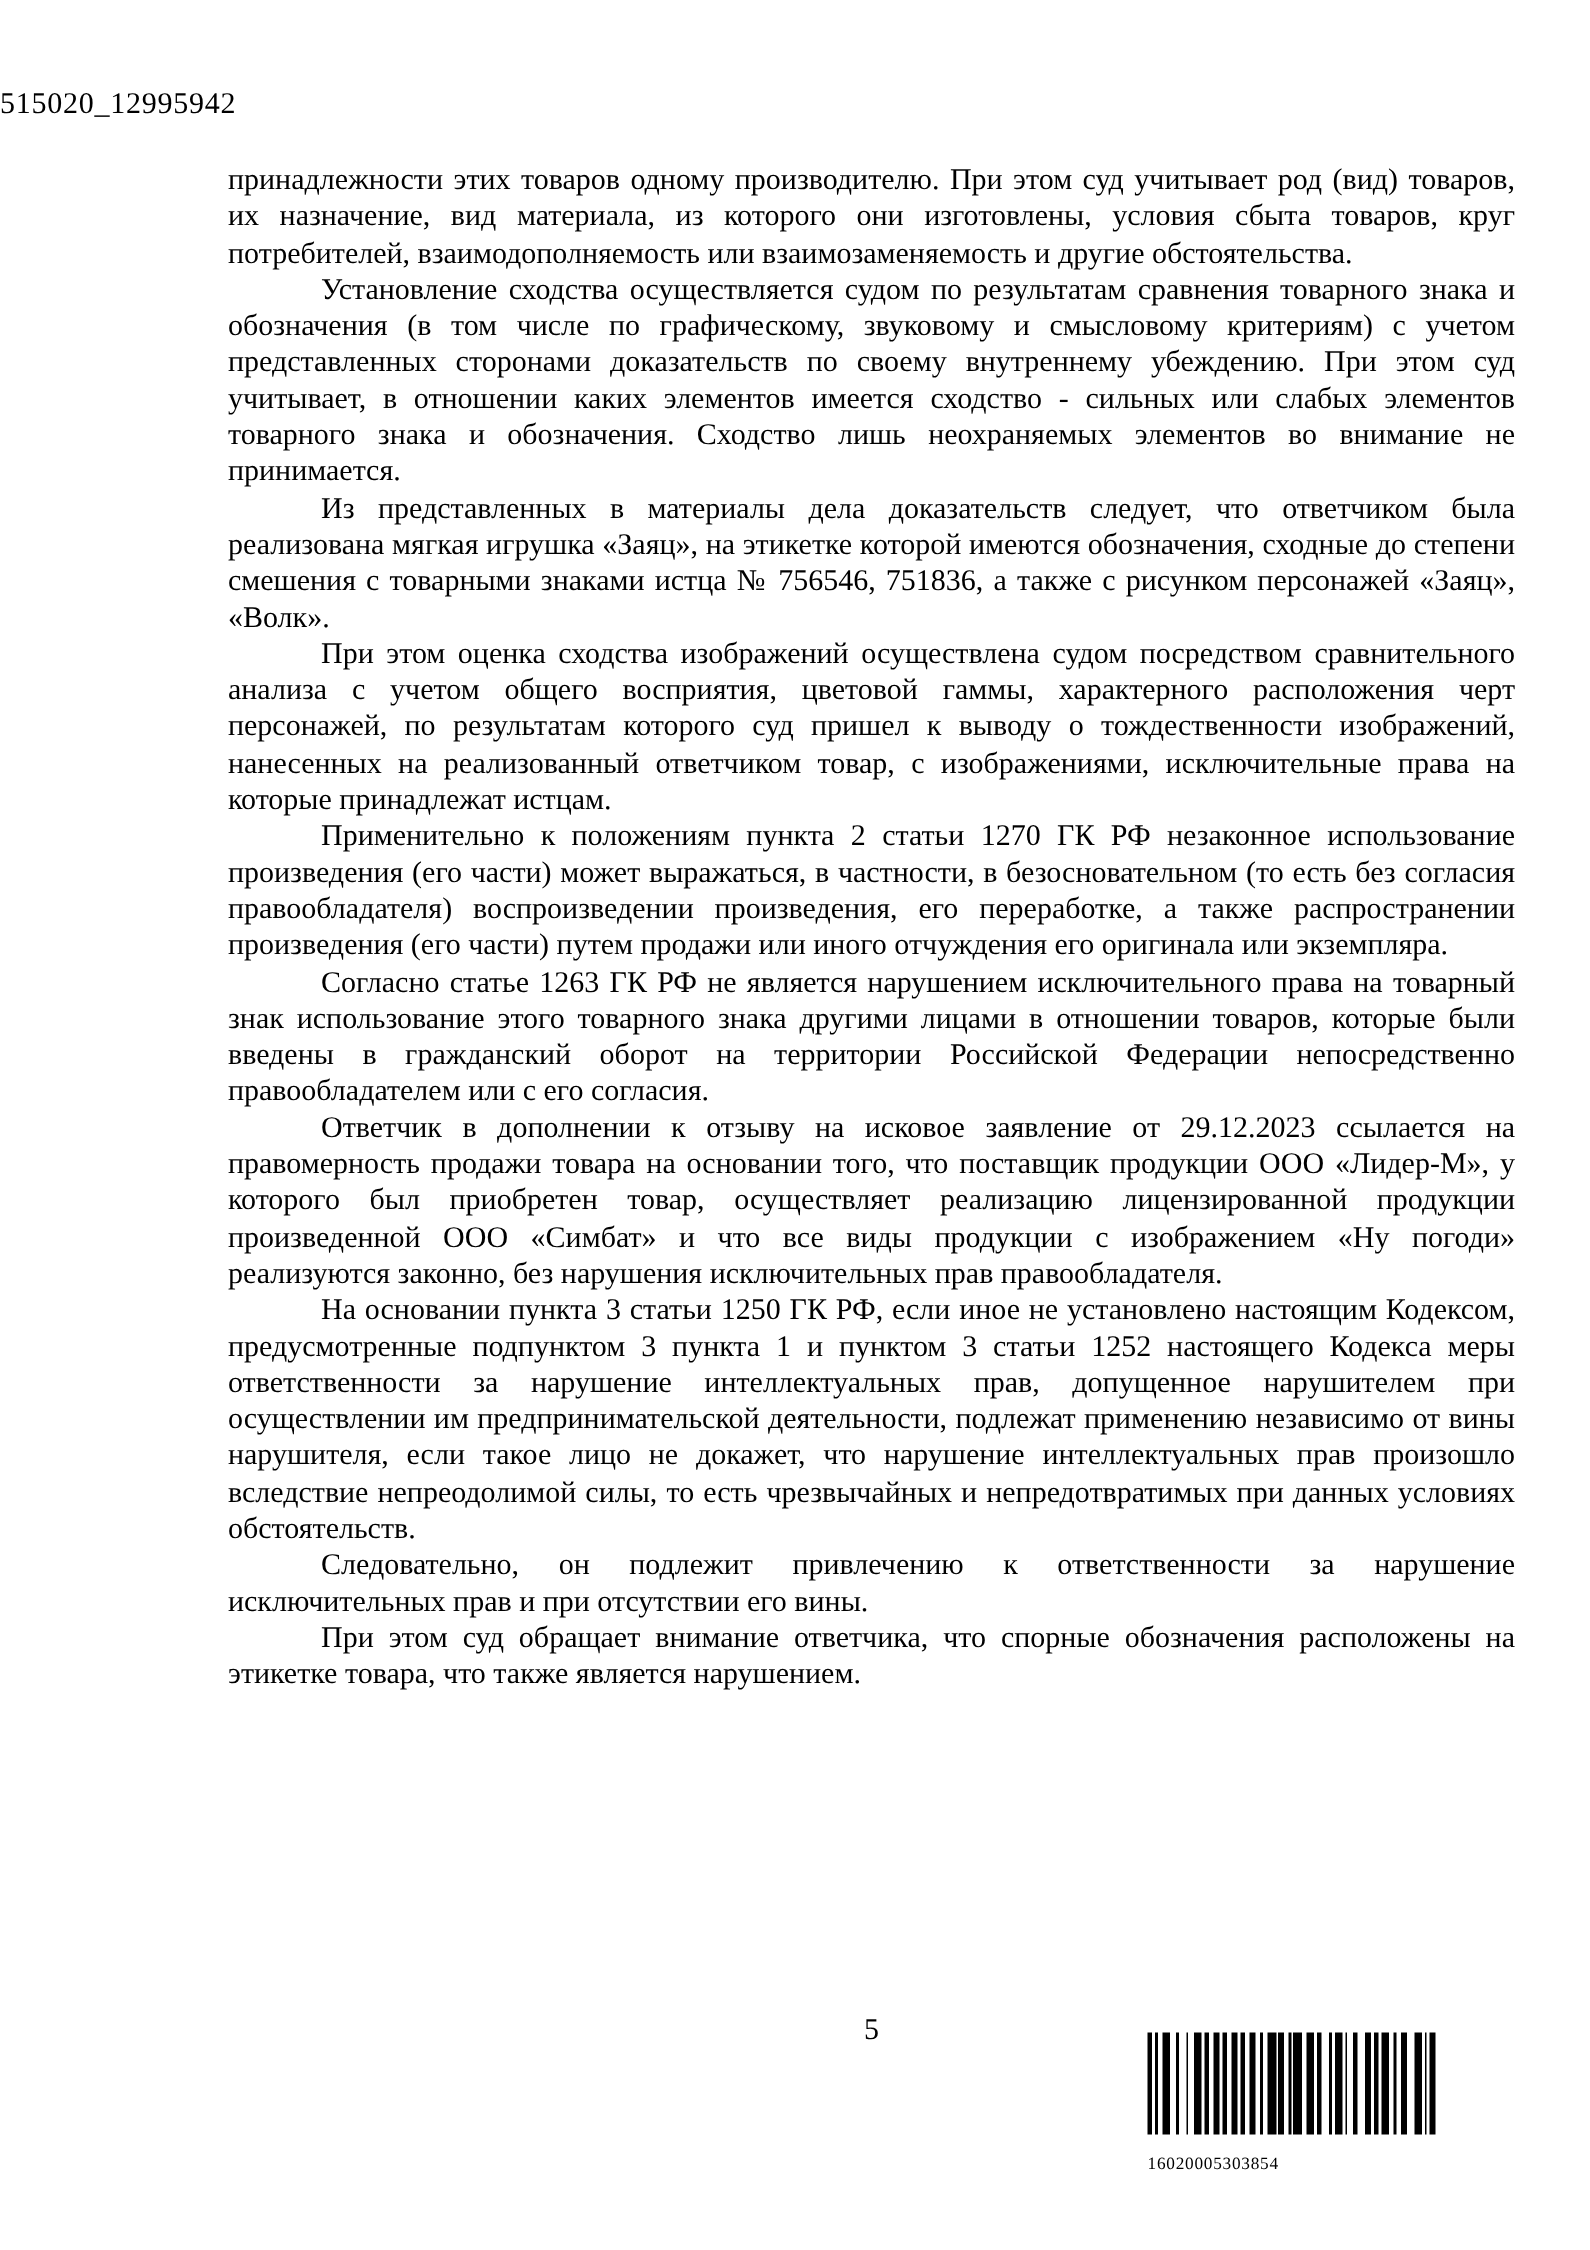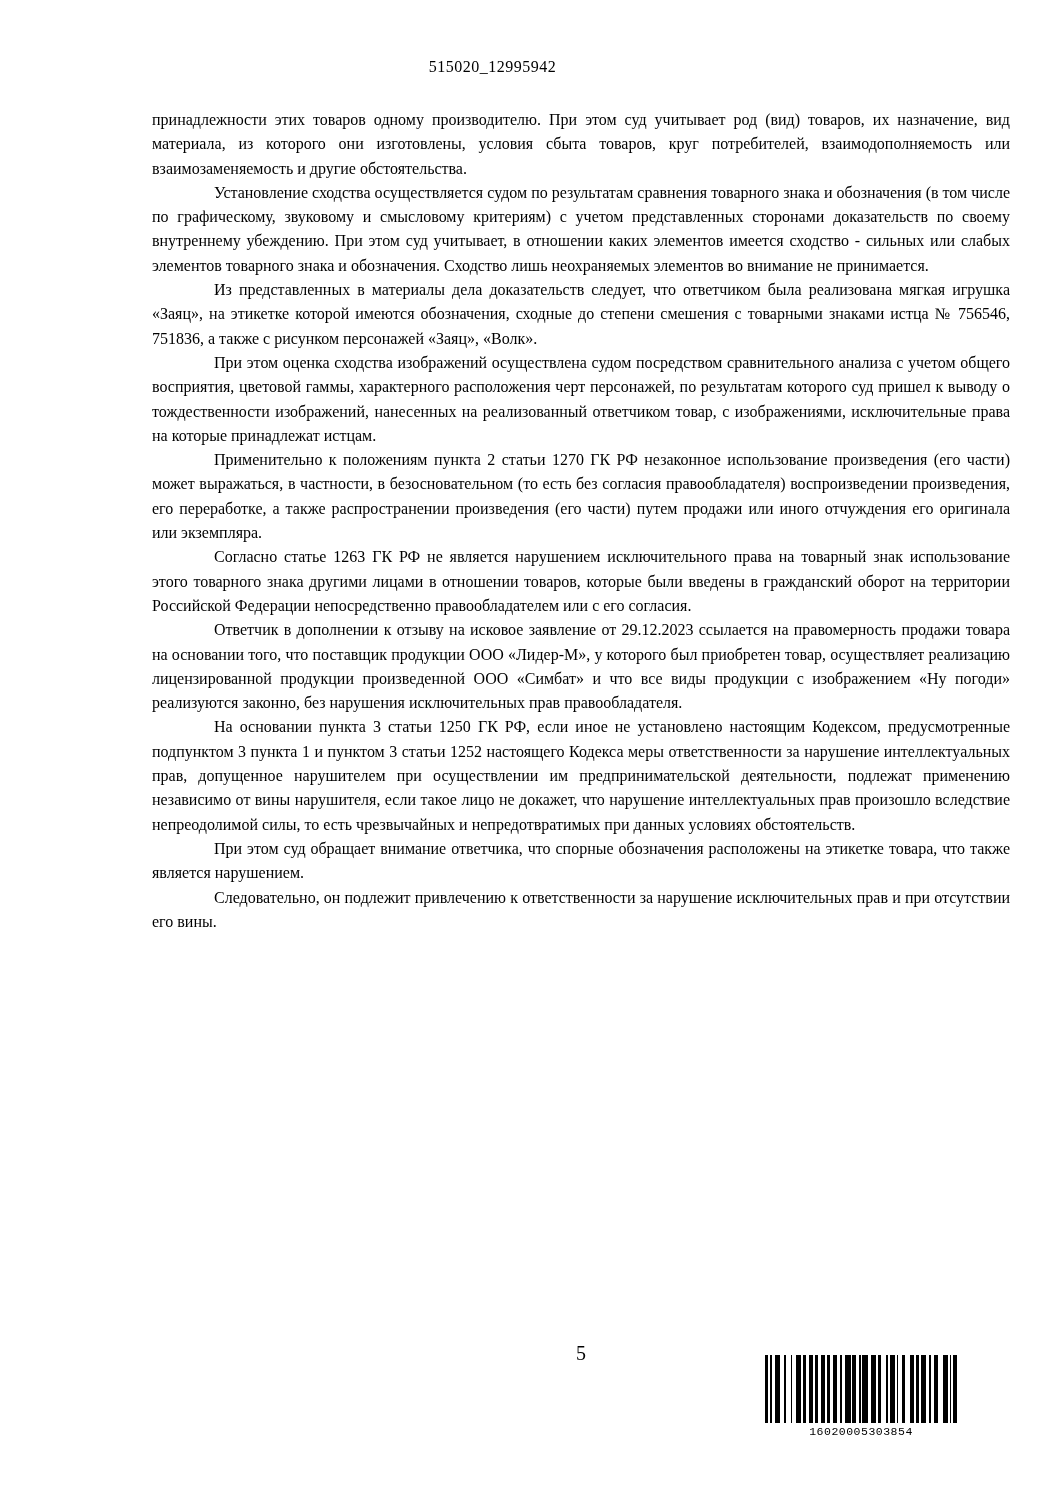--- a/index.html
+++ b/index.html
@@ -14,30 +14,30 @@
     background: #ffffff;
     color: #000000;
     font-family: "Liberation Serif", "DejaVu Serif", serif;
     overflow: hidden;
   }
   .doc-header {
     position: absolute;
     top: 58px;
     left: 0;
     right: 75px;
-    text-align: center;
-    font-size: 16px;
+    text-align: left;
+    font-size: 20px;
     letter-spacing: 0.5px;
   }
   .doc-body {
     position: absolute;
     top: 108px;
     left: 152px;
     width: 858px;
-    font-size: 16px;
+    font-size: 20px;
     line-height: 24.3px;
     text-align: justify;
   }
   .doc-body p {
     margin: 0;
     padding: 0;
     text-indent: 62px;
   }
   .doc-body p.no-indent {
     text-indent: 0;
@@ -61,23 +61,23 @@
     width: 192px;
     height: 68px;
     align-items: stretch;
   }
   .bc-bar {
     flex: none;
     height: 100%;
     background: #000000;
   }
   .barcode-number {
-    margin-top: 2px;
-    text-align: center;
-    font-family: Liberation Mono, monospace;
+    margin-top: 14px;
+    text-align: left;
+    font-family: Liberation Serif, serif;
     font-size: 11.5px;
     letter-spacing: 0.5px;
     color: #000000;
   }
 </style>
 </head>
 <body>
 
 <div class="page">
 
@@ -85,22 +85,22 @@
 
   <div class="doc-body">
     <p class="no-indent">принадлежности этих товаров одному производителю. При этом суд учитывает род (вид) товаров, их назначение, вид материала, из которого они изготовлены, условия сбыта товаров, круг потребителей, взаимодополняемость или взаимозаменяемость и другие обстоятельства.</p>
     <p>Установление сходства осуществляется судом по результатам сравнения товарного знака и обозначения (в том числе по графическому, звуковому и смысловому критериям) с учетом представленных сторонами доказательств по своему внутреннему убеждению. При этом суд учитывает, в отношении каких элементов имеется сходство - сильных или слабых элементов товарного знака и обозначения. Сходство лишь неохраняемых элементов во внимание не принимается.</p>
     <p>Из представленных в материалы дела доказательств следует, что ответчиком была реализована мягкая игрушка «Заяц», на этикетке которой имеются обозначения, сходные до степени смешения с товарными знаками истца № 756546, 751836, а также с рисунком персонажей «Заяц», «Волк».</p>
     <p>При этом оценка сходства изображений осуществлена судом посредством сравнительного анализа с учетом общего восприятия, цветовой гаммы, характерного расположения черт персонажей, по результатам которого суд пришел к выводу о тождественности изображений, нанесенных на реализованный ответчиком товар, с изображениями, исключительные права на которые принадлежат истцам.</p>
     <p>Применительно к положениям пункта 2 статьи 1270 ГК РФ незаконное использование произведения (его части) может выражаться, в частности, в безосновательном (то есть без согласия правообладателя) воспроизведении произведения, его переработке, а также распространении произведения (его части) путем продажи или иного отчуждения его оригинала или экземпляра.</p>
     <p>Согласно статье 1263 ГК РФ не является нарушением исключительного права на товарный знак использование этого товарного знака другими лицами в отношении товаров, которые были введены в гражданский оборот на территории Российской Федерации непосредственно правообладателем или с его согласия.</p>
     <p>Ответчик в дополнении к отзыву на исковое заявление от 29.12.2023 ссылается на правомерность продажи товара на основании того, что поставщик продукции ООО «Лидер-М», у которого был приобретен товар, осуществляет реализацию лицензированной продукции произведенной ООО «Симбат» и что все виды продукции с изображением «Ну погоди» реализуются законно, без нарушения исключительных прав правообладателя.</p>
     <p>На основании пункта 3 статьи 1250 ГК РФ, если иное не установлено настоящим Кодексом, предусмотренные подпунктом 3 пункта 1 и пунктом 3 статьи 1252 настоящего Кодекса меры ответственности за нарушение интеллектуальных прав, допущенное нарушителем при осуществлении им предпринимательской деятельности, подлежат применению независимо от вины нарушителя, если такое лицо не докажет, что нарушение интеллектуальных прав произошло вследствие непреодолимой силы, то есть чрезвычайных и непредотвратимых при данных условиях обстоятельств.</p>
+    <p>Следовательно, он подлежит привлечению к ответственности за нарушение исключительных прав и при отсутствии его вины.</p>
     <p>При этом суд обращает внимание ответчика, что спорные обозначения расположены на этикетке товара, что также является нарушением.</p>
-    <p>Следовательно, он подлежит привлечению к ответственности за нарушение исключительных прав и при отсутствии его вины.</p>
   </div>
 
   <div class="page-number">5</div>
 
   <div class="barcode">
     <div class="barcode-bars">
         <div class="bc-bar" style="width: 3.42857px; margin-right: 1.71429px;"></div>
         <div class="bc-bar" style="width: 1.71429px; margin-right: 3.42857px;"></div>
         <div class="bc-bar" style="width: 5.14286px; margin-right: 3.42857px;"></div>
         <div class="bc-bar" style="width: 1.71429px; margin-right: 5.14286px;"></div>

